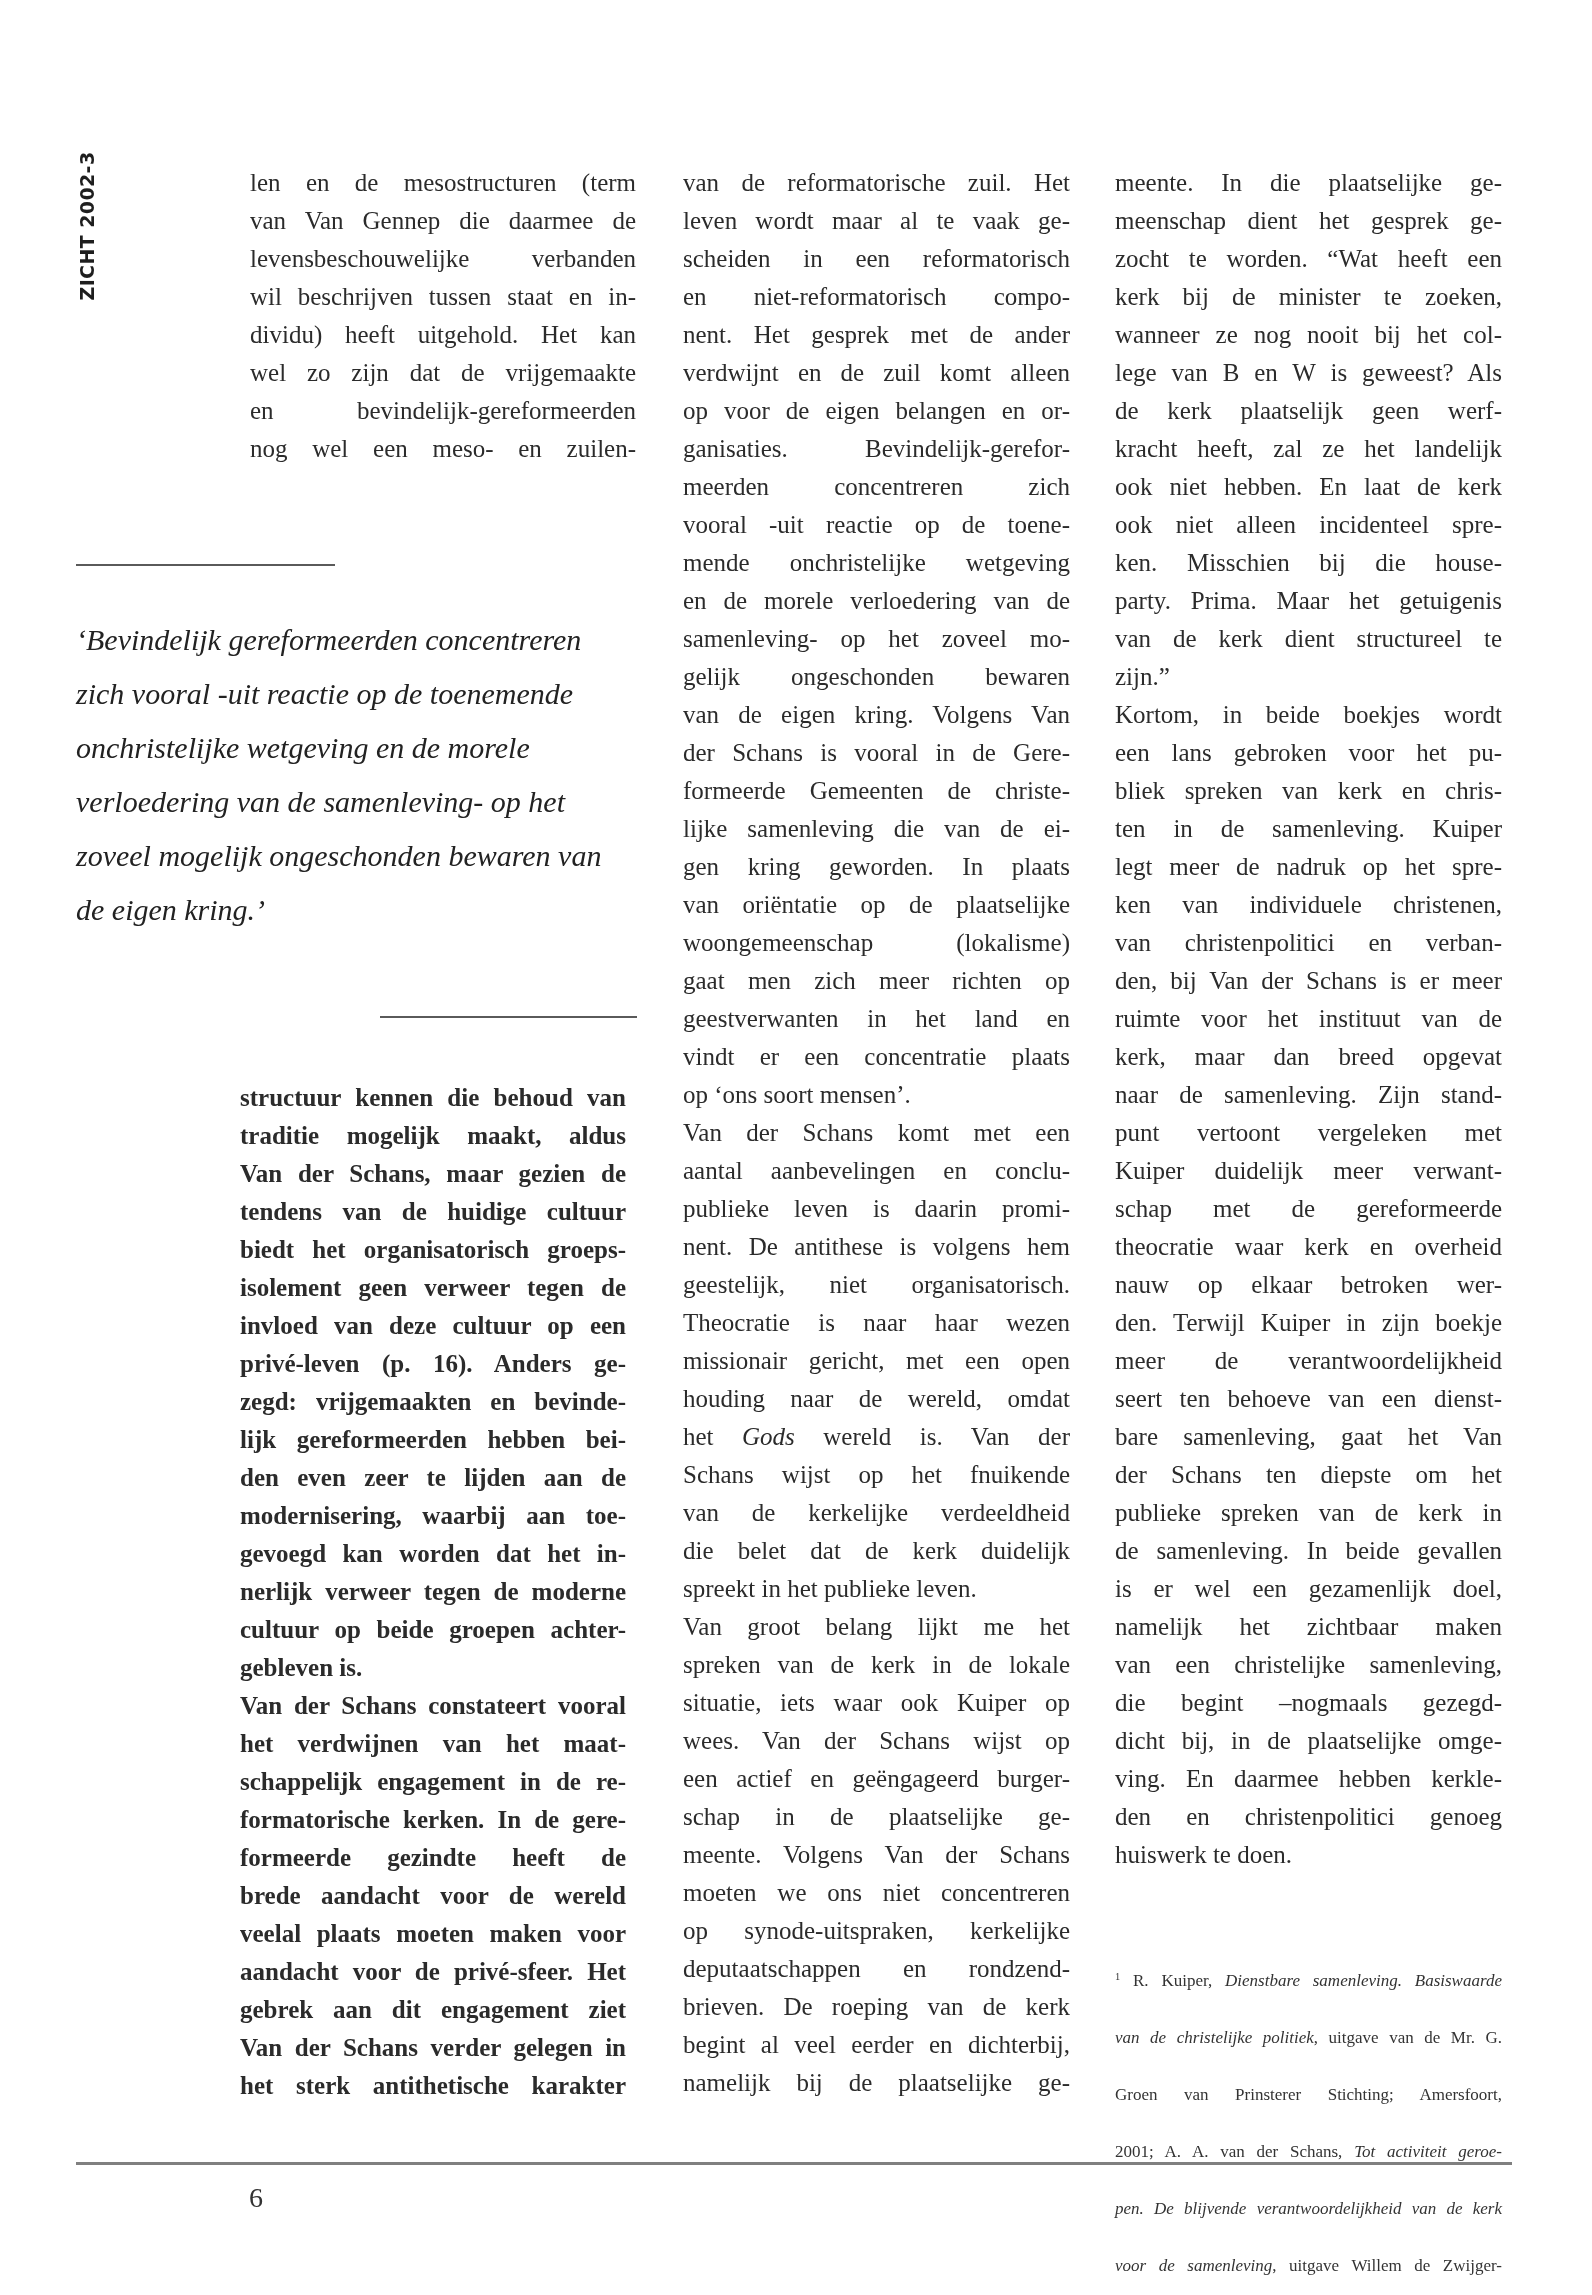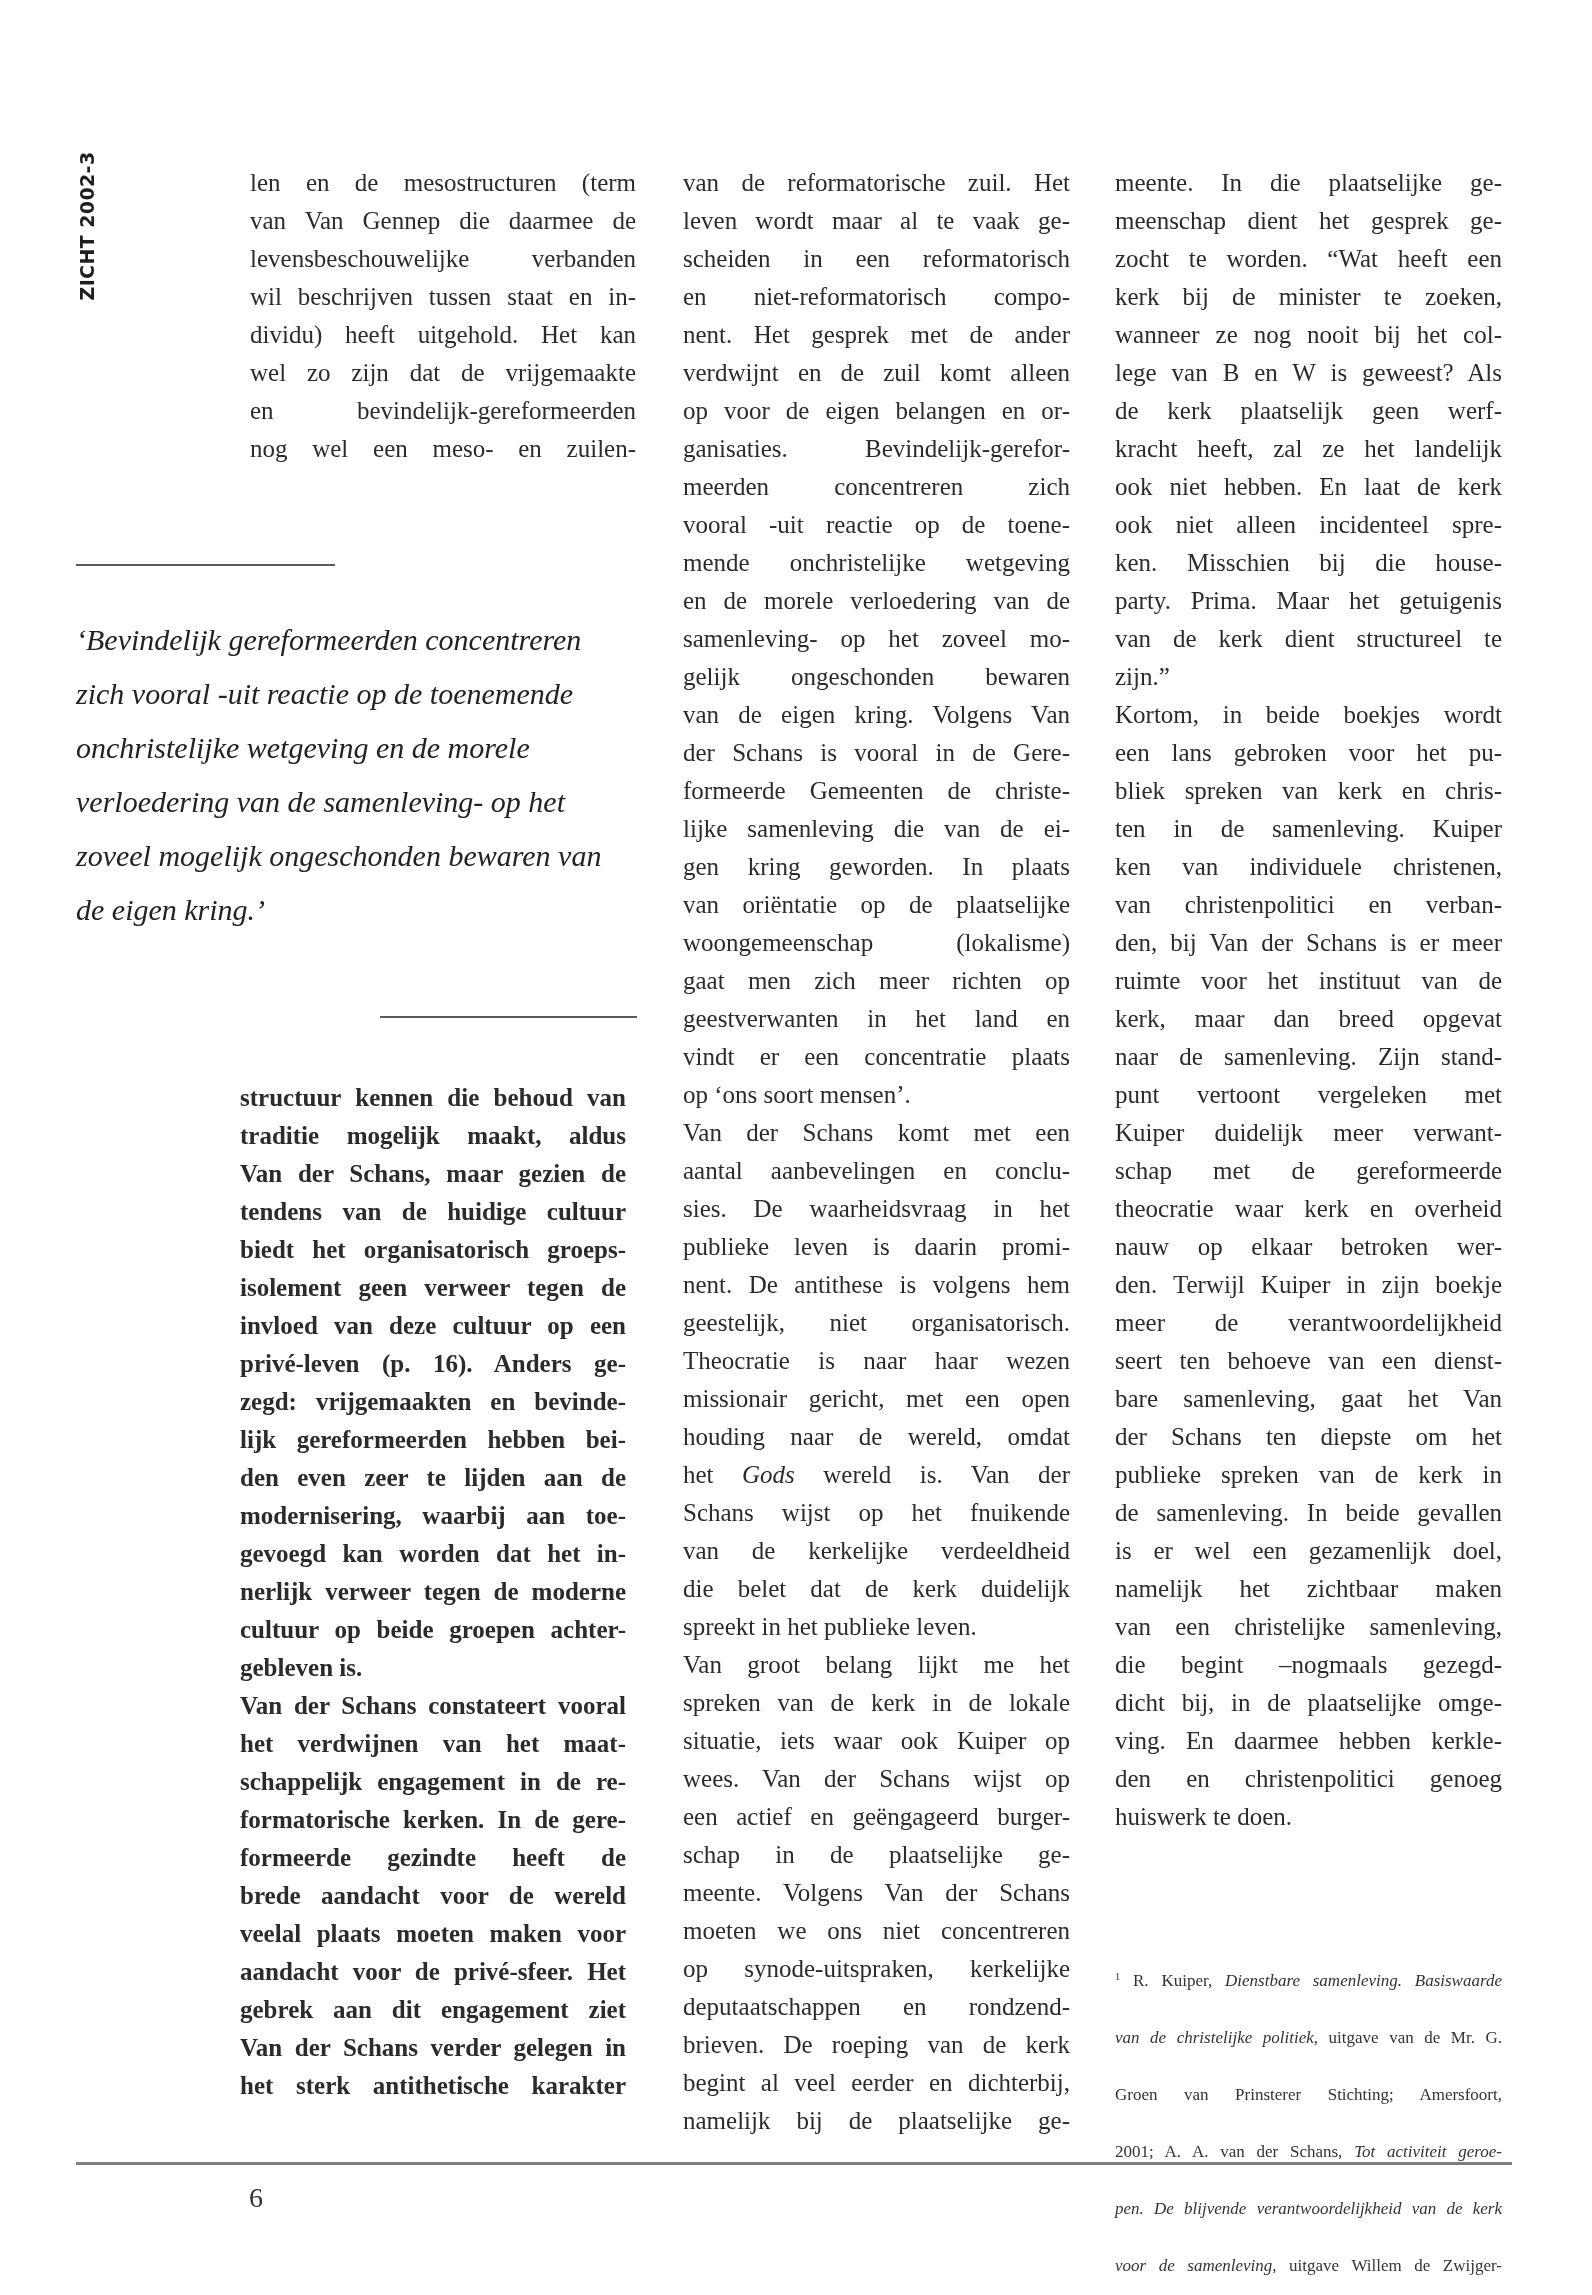--- a/index.html
+++ b/index.html
@@ -118,21 +118,20 @@
     <span class="line">lijke samenleving die van de ei-</span>
     <span class="line">gen kring geworden. In plaats</span>
     <span class="line">van oriëntatie op de plaatselijke</span>
     <span class="line">woongemeenschap (lokalisme)</span>
     <span class="line">gaat men zich meer richten op</span>
     <span class="line">geestverwanten in het land en</span>
     <span class="line">vindt er een concentratie plaats</span>
     <span class="line last">op ‘ons soort mensen’.</span>
     <span class="line">Van der Schans komt met een</span>
     <span class="line">aantal aanbevelingen en conclu-</span>
-    <span class="line">sies. De waarheidsvraag in het</span>
     <span class="line">publieke leven is daarin promi-</span>
     <span class="line">nent. De antithese is volgens hem</span>
     <span class="line">geestelijk, niet organisatorisch.</span>
     <span class="line">Theocratie is naar haar wezen</span>
     <span class="line">missionair gericht, met een open</span>
     <span class="line">houding naar de wereld, omdat</span>
     <span class="line">het <em>Gods</em> wereld is. Van der</span>
     <span class="line">Schans wijst op het fnuikende</span>
     <span class="line">van de kerkelijke verdeeldheid</span>
     <span class="line">die belet dat de kerk duidelijk</span>
@@ -163,20 +162,21 @@
     <span class="line">ook niet hebben. En laat de kerk</span>
     <span class="line">ook niet alleen incidenteel spre-</span>
     <span class="line">ken. Misschien bij die house-</span>
     <span class="line">party. Prima. Maar het getuigenis</span>
     <span class="line">van de kerk dient structureel te</span>
     <span class="line last">zijn.”</span>
     <span class="line">Kortom, in beide boekjes wordt</span>
     <span class="line">een lans gebroken voor het pu-</span>
     <span class="line">bliek spreken van kerk en chris-</span>
     <span class="line">ten in de samenleving. Kuiper</span>
+    <span class="line">legt meer de nadruk op het spre-</span>
     <span class="line">ken van individuele christenen,</span>
     <span class="line">van christenpolitici en verban-</span>
     <span class="line">den, bij Van der Schans is er meer</span>
     <span class="line">ruimte voor het instituut van de</span>
     <span class="line">kerk, maar dan breed opgevat</span>
     <span class="line">naar de samenleving. Zijn stand-</span>
     <span class="line">punt vertoont vergeleken met</span>
     <span class="line">Kuiper duidelijk meer verwant-</span>
     <span class="line">schap met de gereformeerde</span>
     <span class="line">theocratie waar kerk en overheid</span>

